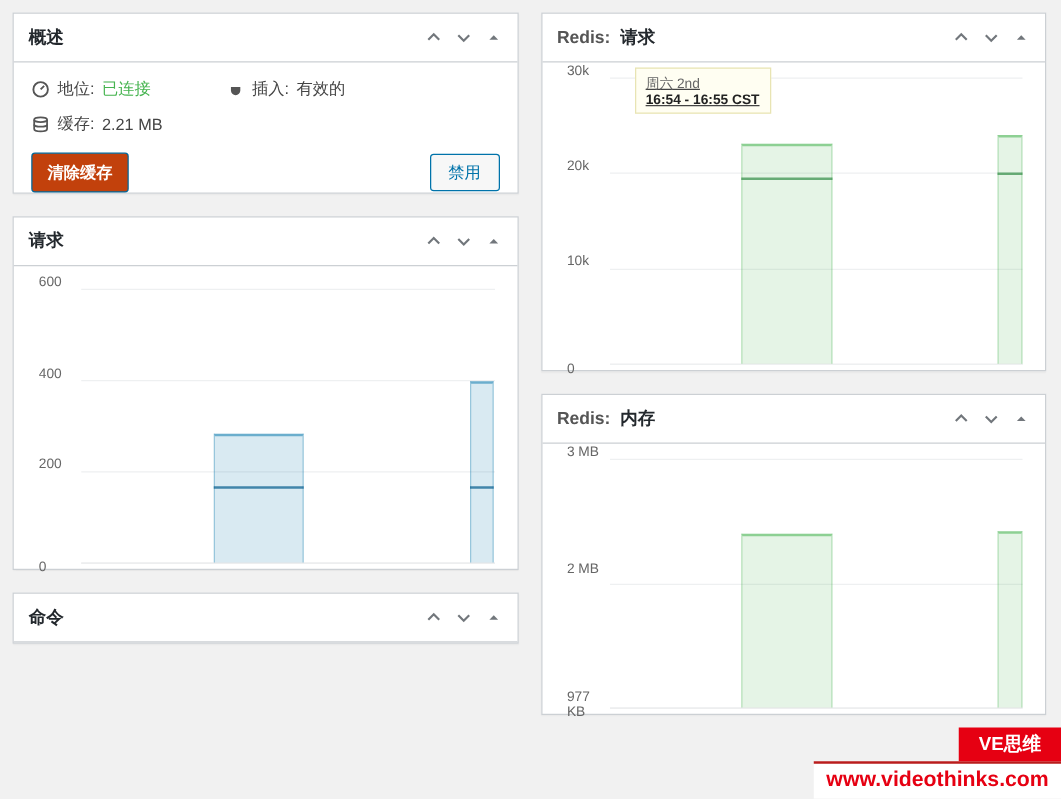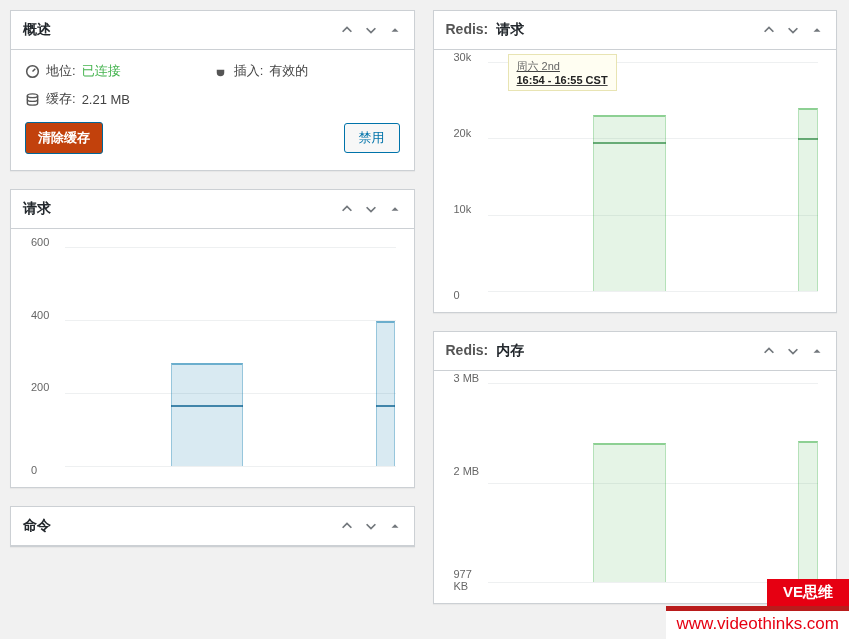--- a/index.html
+++ b/index.html
@@ -32,22 +32,22 @@
     font-weight: 700;
     font-size: 14px;
     color: #23282d;
     user-select: none;
   }
   .panel-header .title { flex: 1; }
   .panel-header .prefix { color: #555; font-weight: 700; margin-right: 4px; }
   .panel-controls { display: flex; align-items: center; gap: 10px; color: #72777c; }
   .panel-controls .ctrl { cursor: pointer; width: 14px; height: 14px; display:flex; align-items:center; justify-content:center; }
   .panel-controls svg { width: 14px; height: 14px; display:block; }
-  .panel-body { padding: 12px 14px 16px 14px; }
-  .info-row { display: flex; gap: 92px; margin-bottom: 10px; align-items:flex-end; }
+  .panel-body { padding: 12px 14px 0 14px; }
+  .info-row { display: flex; gap: 60px; margin-bottom: 10px; align-items:flex-end; }
   .info-item { display: flex; align-items: center; gap: 6px; color:#444; }
   .info-item .icon { color:#555; width:15px; height:15px; display:flex; align-items:center; justify-content:center; }
   .info-item .icon svg { width:15px; height:15px; display:block; }
   .info-item .label { color:#444; }
   .green { color: #46b450; }
   .actions { display:flex; justify-content: space-between; align-items:center; margin-top: 14px; }
   .btn-primary {
     background:#c2410c; color:#fff; border:1px solid #006799;
     padding:6px 12px; border-radius:3px; font-size:13px; cursor:pointer;font-weight:bold;
   }
@@ -71,22 +71,22 @@
   }
   .tooltip .tt-title { font-size:11px; color:#666; }
   .tooltip .tt-body { font-weight:600; color:#222; }
   .watermark {
     position:absolute; right:0; bottom:0; text-align:right;
   }
   .watermark .wm-tag {
     background:#e60012; color:#fff; font-weight:700; padding:4px 16px; font-size:15px; display:inline-block;text-align:center;
   }
   .watermark .wm-url {
-    background:#fff; color:#e60012; font-weight:400; padding:3px 10px 5px 10px; font-size:17px;
-    border-top:5px solid #b91c1c;
+    background:#fff; color:#e60012; font-weight:700; padding:3px 10px 5px 10px; font-size:17px;
+    border-top:2px solid #b91c1c;
   }
 </style>
 </head>
 <body>
 
 <div class="layout">
 
   <div class="col">
 
     <div class="panel">

